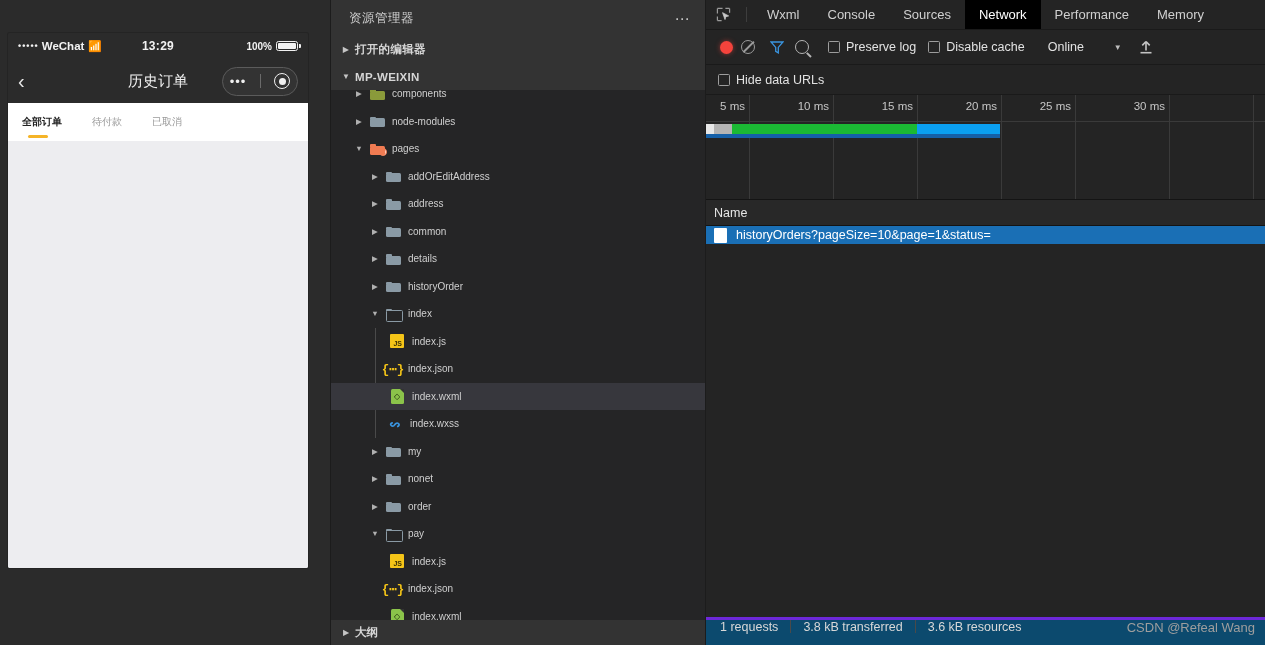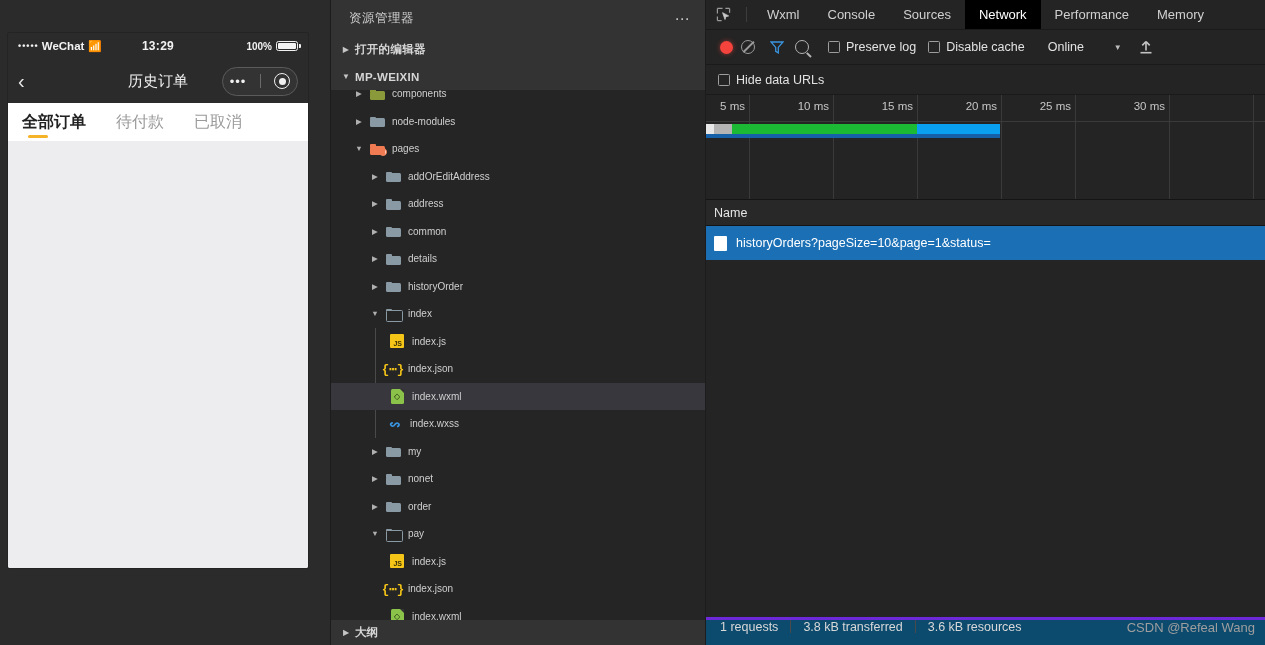--- a/index.html
+++ b/index.html
@@ -88,21 +88,21 @@
   }
   .caps-target i { width:7px; height:7px; border-radius:50%; background:#f0f0f0; display:block;}
 
   .page-body { background: #ededf0; height: calc(535px - 26px - 44px); display:flex; flex-direction:column;}
   .tabs-row {
     height: 38px; background: #ffffff;
     display: flex; align-items: center; padding: 0 0 0 14px;
     gap: 0;
   }
   .tab-item {
-    font-size: 16px; color: #9a9a9a;
+    font-size: 10px; color: #9a9a9a;
     padding: 0 16px 0 0; margin-right: 14px;
     position: relative; height: 38px; display:flex; align-items:center;
     cursor: pointer;
   }
   .tab-item.active { color: #222; font-weight: 700; }
   .tab-item.active::after {
     content:''; position: absolute;
     left: 6px; bottom: 3px; width: 20px; height: 3px;
     background: #f5b428; border-radius: 2px;
   }
@@ -275,21 +275,21 @@
   .wf-row2 { position:absolute; left:0; top:10px; height:4px; background:#1560a8; }
   .wf-seg { height:10px; }
 
   .list-header {
     height: 26px; flex:0 0 26px; display:flex;align-items:center;
     padding-left: 8px; font-size:12.5px;color:#e6e6e6;
     background:#282828; border-bottom:1px solid #141414;
   }
   .req-list { flex: 1; overflow:hidden; background:#242424;}
   .req-row {
-    height: 34px; display:flex;align-items:center; padding-left:8px;
+    height: 18px; display:flex;align-items:center; padding-left:8px;
     font-size:12.5px; cursor:pointer;
   }
   .req-row.selected { background:#1a6fb5; color:#ffffff; }
   .req-ico { width:13px;height:15px;background:#ffffff;border-radius:1px;margin-right:9px;flex:0 0 13px;}
 
   .dt-status {
     height: 28px; flex:0 0 28px; display:flex;
     background:#0c4a6e; border-top:3px solid #6d28d9;
     padding-left: 14px; font-size:12.5px; color:#d8d8d8; gap:0;
   }

